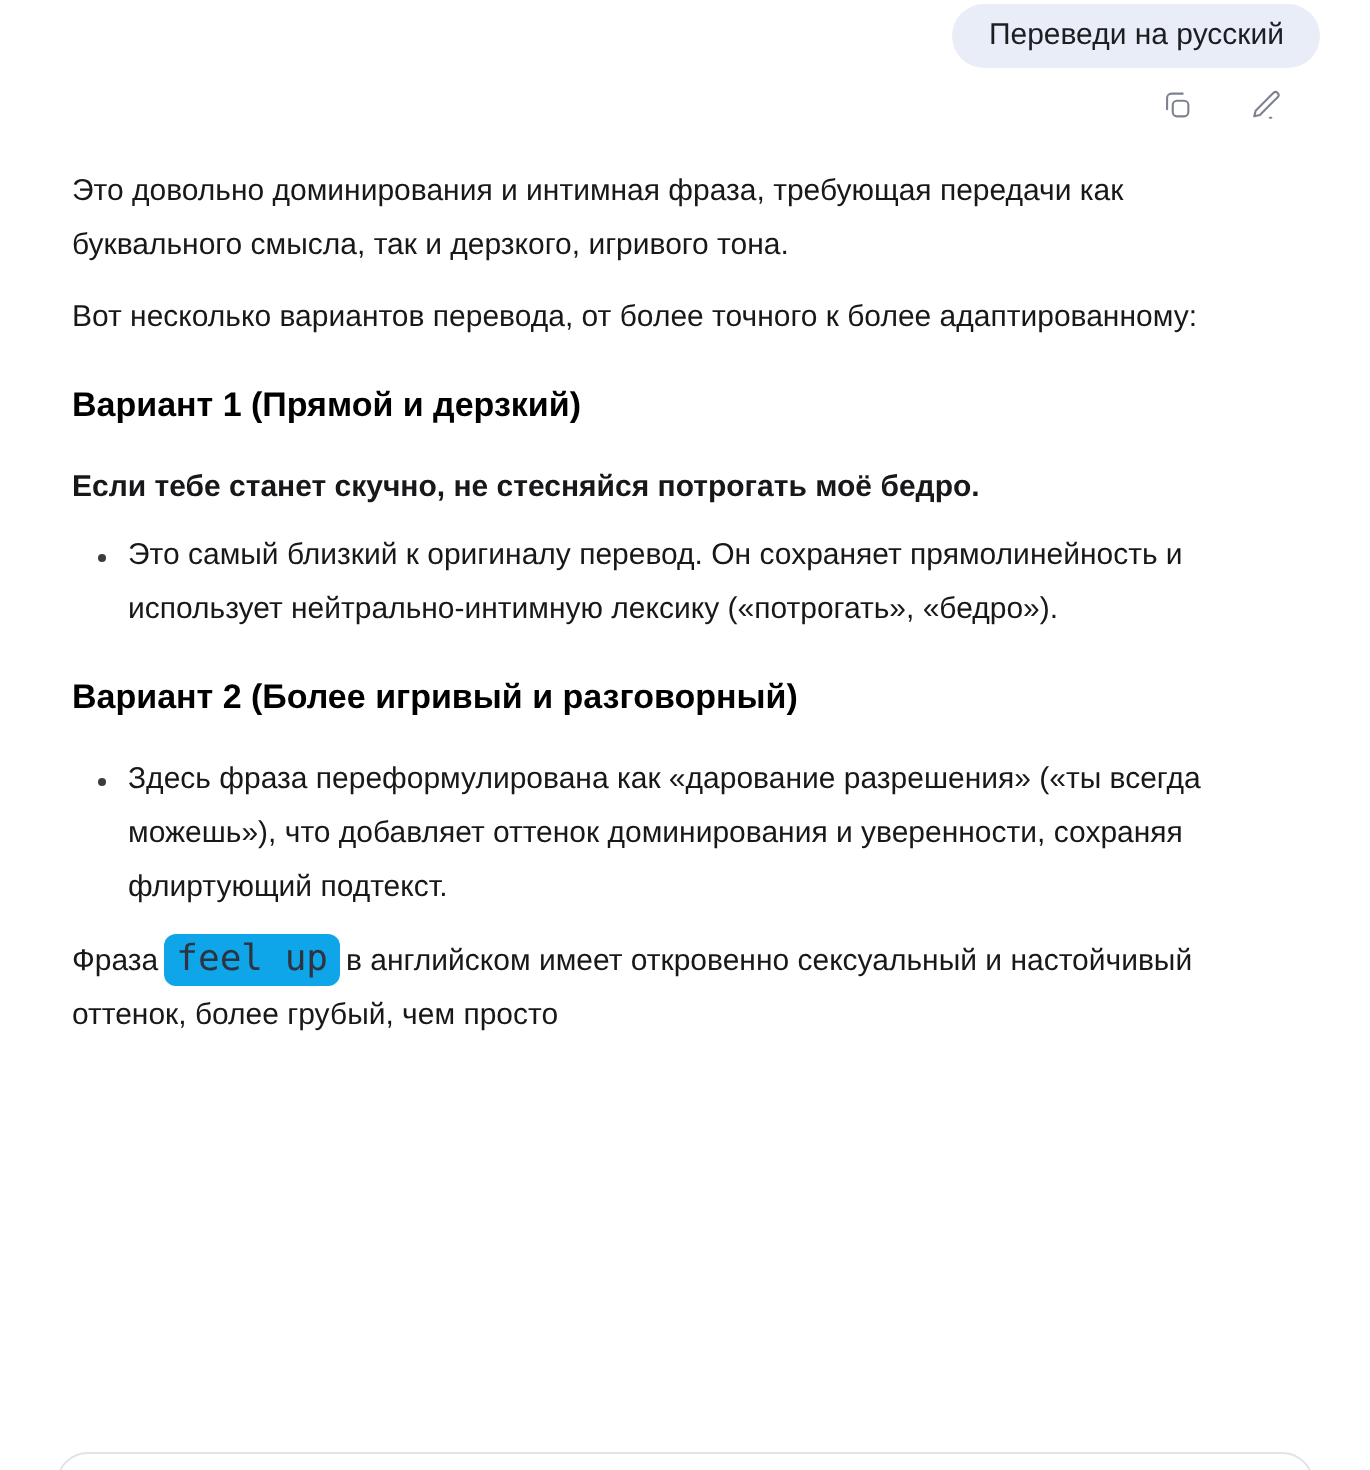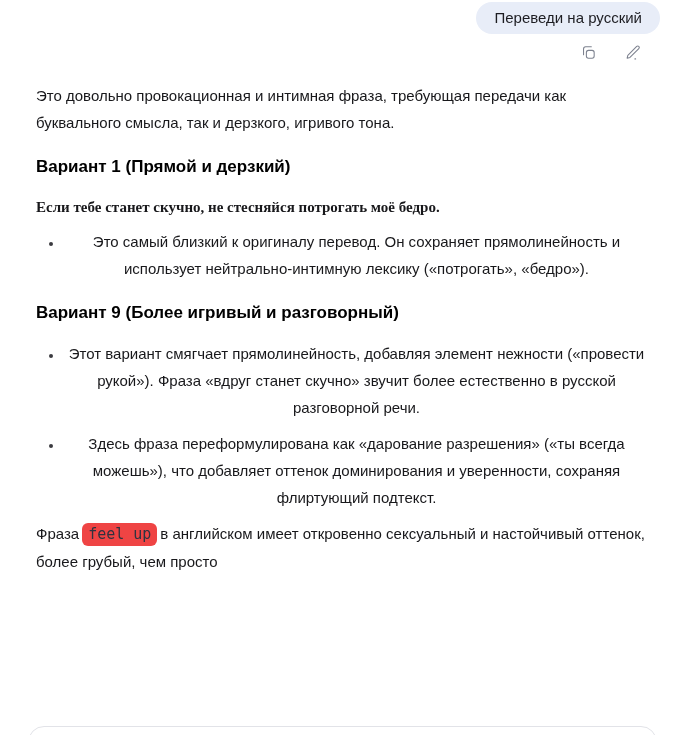--- a/index.html
+++ b/index.html
@@ -49,34 +49,34 @@
     line-height: 27px;
   }
   .content p { margin: 0 0 9px 0; }
   h3.variant-heading {
     font-size: 17px;
     line-height: 24px;
     font-weight: 700;
     color: #000000;
     margin: 19px 0 15px 0;
   }
-  p.translation { font-weight: 700; margin: 0 0 7px 0; font-family: Liberation Serif, serif; }
+  p.translation { font-weight: 700; margin: 0 0 7px 0; }
   ul.note-list {
     margin: 0 0 9px 0;
     padding-left: 27px;
   }
-  ul.note-list li { margin: 0; padding-left: 1px; text-align: center; }
+  ul.note-list li { margin: 0; padding-left: 1px; }
   ul.note-list li::marker { color: #3b3b40; font-size: 12px; }
 
   .nuance-label { font-weight: 700; margin: 3px 0 0 0; }
   .nuance-text { margin: 0; }
   .inline-code {
     font-family: "DejaVu Sans Mono", monospace;
-    font-size: 15px;
-    background: #ef4444;
+    font-size: 18px;
+    background: #0ea5e9;
     color: #2f3340;
     border-radius: 6px;
     padding: 2px 6px 3px 6px;
     margin: 0 3px;
     white-space: nowrap;
   }
 
   
   .composer {
     position: absolute;
@@ -113,32 +113,30 @@
         <svg viewBox="0 0 24 24" width="17" height="17" stroke="#7d828f" fill="none" stroke-width="1.8" stroke-linecap="round" stroke-linejoin="round">
           <path d="M16.5 3.5a2.1 2.1 0 0 1 3 3L7 19l-4 1 1-4Z"></path>
           <path d="M14 21h1"></path>
         </svg>
       </span>
     </button>
   </div>
 
   <div class="content">
 
-    <p>Это довольно провокационная и интимная фраза, требующая передачи как буквального смысла, так и дерзкого, игривого тона.</p>
+    <p>Это довольно доминирования и интимная фраза, требующая передачи как буквального смысла, так и дерзкого, игривого тона.</p>
+    <p>Вот несколько вариантов перевода, от более точного к более адаптированному:</p>
 
     <h3 class="variant-heading">Вариант 1 (Прямой и дерзкий)</h3>
     <p class="translation">Если тебе станет скучно, не стесняйся потрогать моё бедро.</p>
     <ul class="note-list">
       <li>Это самый близкий к оригиналу перевод. Он сохраняет прямолинейность и использует нейтрально-интимную лексику («потрогать», «бедро»).</li>
     </ul>
 
-    <h3 class="variant-heading">Вариант 9 (Более игривый и разговорный)</h3>
-    <ul class="note-list">
-      <li>Этот вариант смягчает прямолинейность, добавляя элемент нежности («провести рукой»). Фраза «вдруг станет скучно» звучит более естественно в русской разговорной речи.</li>
-    </ul>
+    <h3 class="variant-heading">Вариант 2 (Более игривый и разговорный)</h3>
 
     <ul class="note-list">
       <li>Здесь фраза переформулирована как «дарование разрешения» («ты всегда можешь»), что добавляет оттенок доминирования и уверенности, сохраняя флиртующий подтекст.</li>
     </ul>
 
     <p class="nuance-text"><span>Фраза</span><code class="inline-code">feel up</code><span>в английском имеет откровенно сексуальный и настойчивый оттенок, более грубый, чем просто</span></p>
 
   </div>
 
   <div class="composer"></div>

